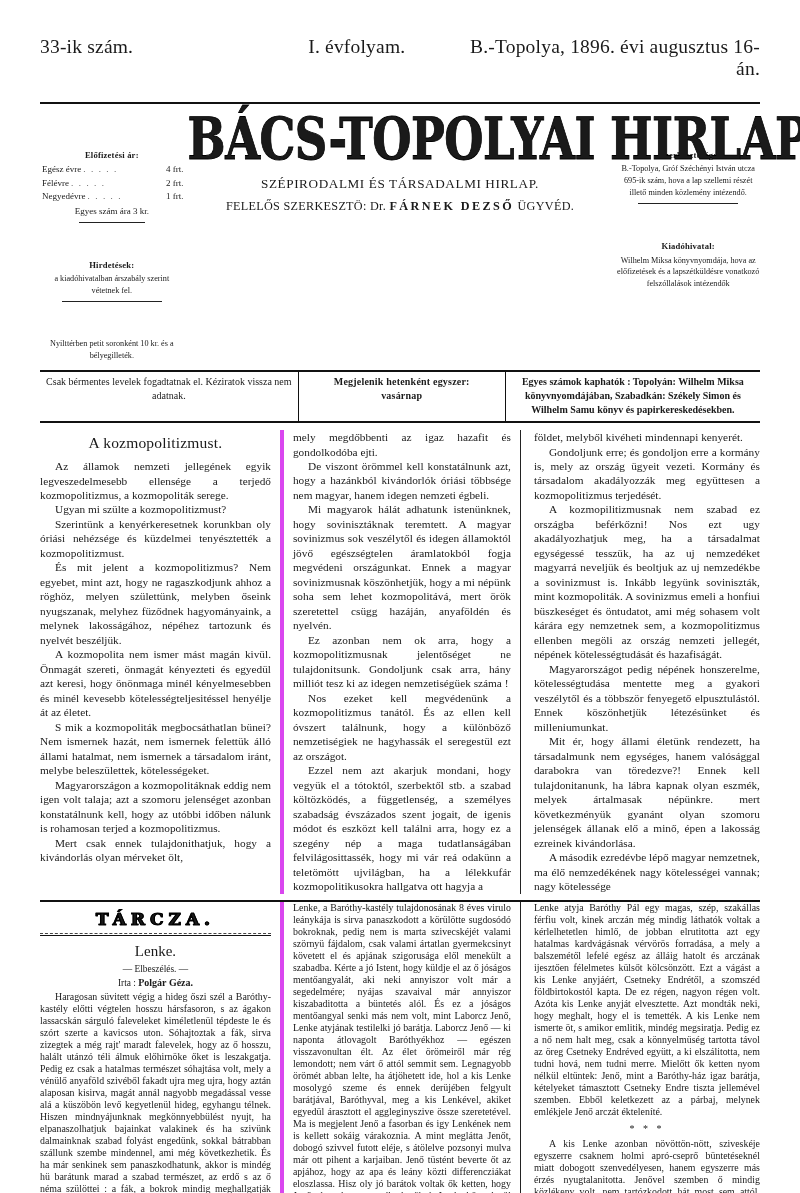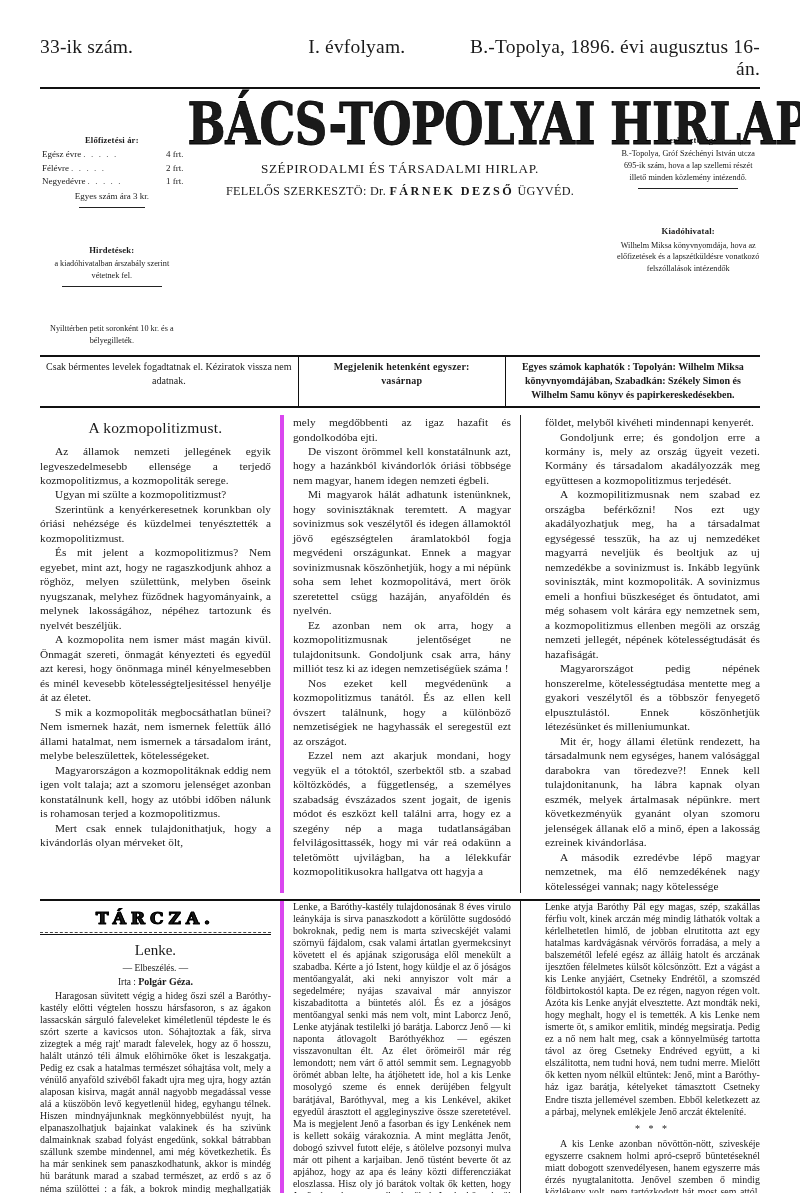--- a/index.html
+++ b/index.html
@@ -22,21 +22,21 @@
     padding: 36px 40px 10px 40px;
     position: relative;
   }
 
   
   .topline {
     display: flex;
     align-items: baseline;
     font-size: 19.5px;
     letter-spacing: .2px;
-    padding-bottom: 7px;
+    padding-bottom: 22px;
   }
   .topline .issue { width: 31%; }
   .topline .vol   { width: 26%; text-align: center; }
   .topline .date  { width: 43%; text-align: right; }
 
   .rule-heavy {
     border-top: 2.4px solid #111;
     margin: 0 0 0 0;
   }
 
@@ -138,21 +138,21 @@
   .nb3 { width: 35.5%; font-size: 8.4px; font-weight: bold; }
 
   
   .body-area { display: flex; padding-top: 7px; }
   .col {
     width: 33.33%;
     box-sizing: border-box;
   }
   .col.c1 { padding-right: 9px; }
   .col.c2 { padding: 0 9px; border-left: 4px solid #d946ef; }
-  .col.c3 { padding-left: 24px; border-left: 1px solid #222; }
+  .col.c3 { padding-left: 13px; border-left: 1px solid #222; }
 
   .art-title {
     text-align: center;
     font-size: 15.5px;
     margin: 4px 0 7px 0;
     letter-spacing: .2px;
   }
   p.bt {
     margin: 0;
     font-size: 11.3px;

